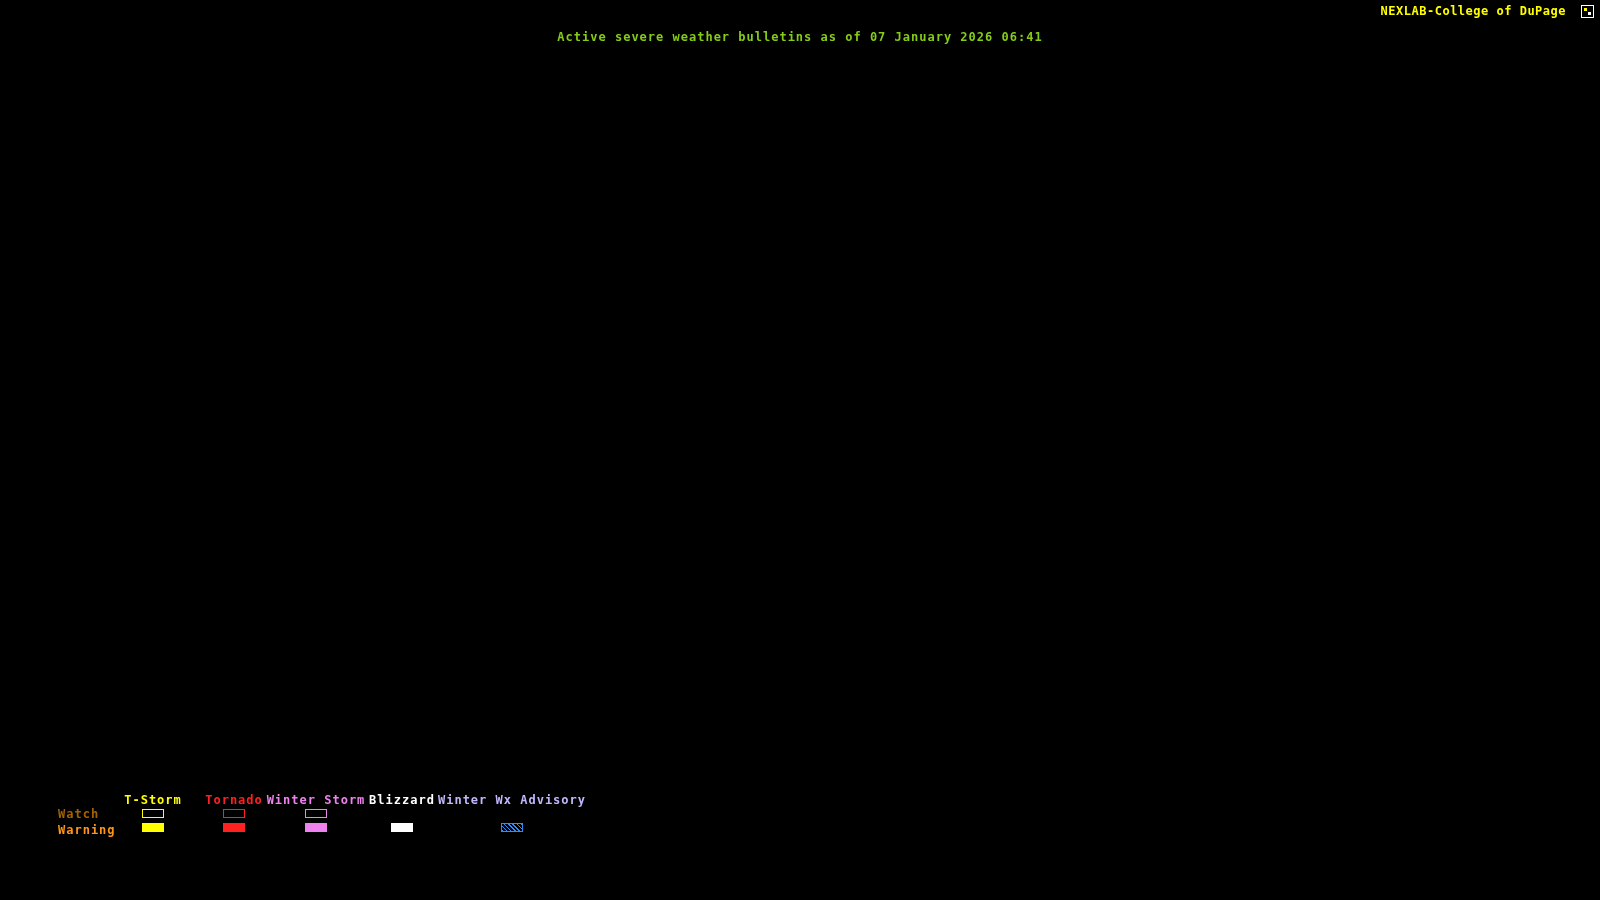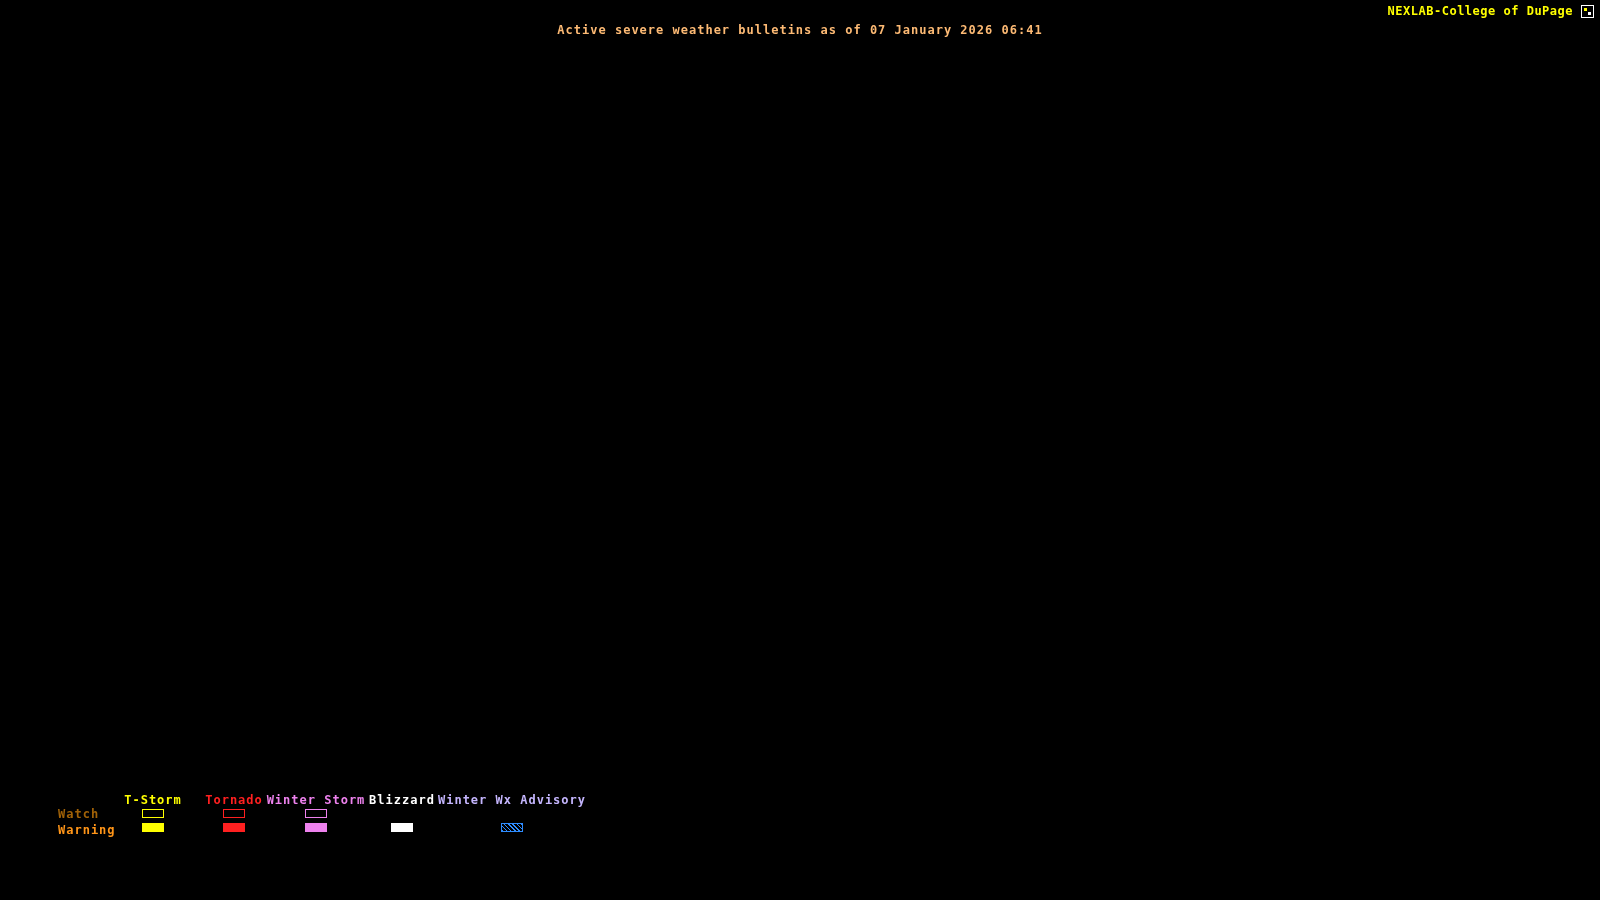--- a/index.html
+++ b/index.html
@@ -16,21 +16,21 @@
   }
   #title{
     position:absolute;top:23px;left:0;width:1600px;
     text-align:center;
     font-size:12px;
     letter-spacing:1px;
     font-weight:bold;
   }
   #attribution{
     position:absolute;top:4px;right:6px;
-    display:flex;align-items:center;gap:8px;
+    display:flex;align-items:center;gap:15px;
     font-size:12px;
     font-weight:bold;
     letter-spacing:0.5px;
   }
   #legend{
     position:absolute;left:0;top:0;width:1600px;height:900px;
     pointer-events:none;
   }
   .row-label{
     position:absolute;left:58px;
@@ -64,21 +64,21 @@
     background:repeating-linear-gradient(45deg,
       var(--box-color) 0, var(--box-color) 1px,
       transparent 1px, transparent 3px);
   }
 </style>
 </head>
 <body>
 
 <div id="map-canvas"></div>
 
-<div id="title" style="color: #fdba74;">Active severe weather bulletins as of 07 January 2026 06:41</div>
+<div id="title" style="color: #84cc16; margin-top: 7px;">Active severe weather bulletins as of 07 January 2026 06:41</div>
 
 <div id="attribution">
   <span style="color: rgb(255, 255, 0);">NEXLAB-College of DuPage</span>
   <span style="display:inline-flex;">
     <svg width="13" height="13" viewBox="0 0 13 13">
       <rect x="0.5" y="0.5" width="12" height="12" fill="none" stroke="#ffffff" stroke-width="1"></rect>
       <rect x="3" y="3" width="3" height="3" fill="#ffff00"></rect>
       <rect x="7" y="7" width="3" height="3" fill="#ffffff"></rect>
     </svg>
   </span>

